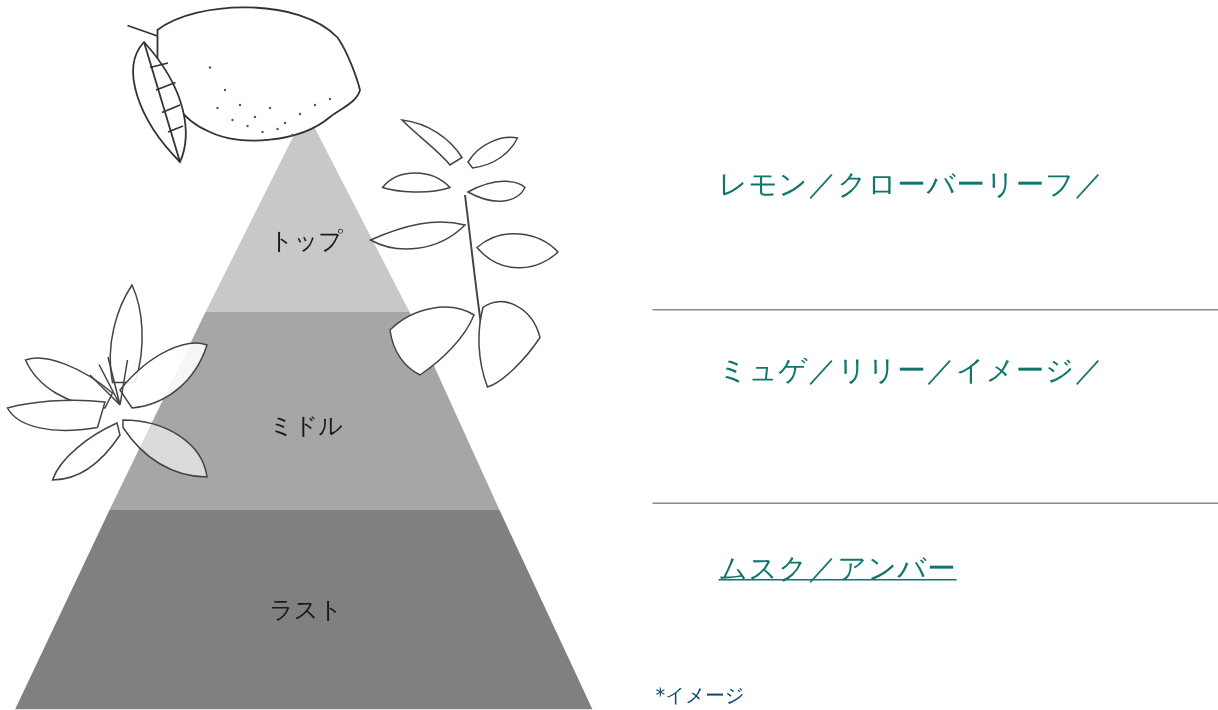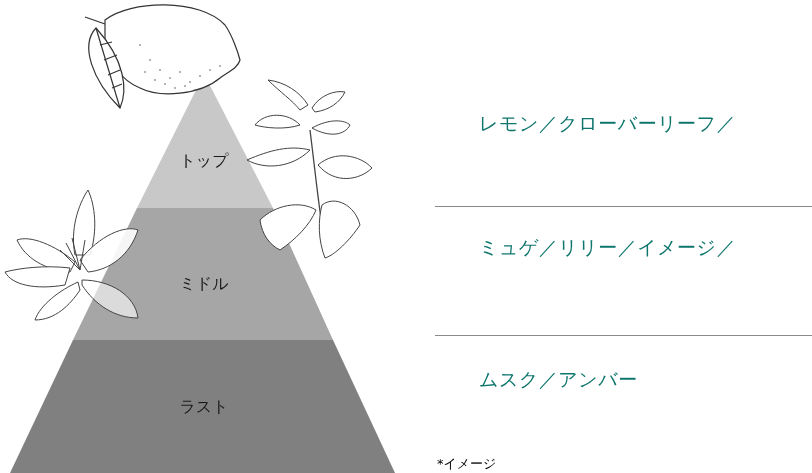--- a/index.html
+++ b/index.html
@@ -1,20 +1,20 @@
 <!DOCTYPE html>
 <html><head>
 <meta charset="utf-8">
 <style>
   html,body{margin:0;padding:0;background:#ffffff;}
   body{width:812px;height:473px;position:relative;overflow:hidden;font-family:"DejaVu Sans","Liberation Sans",sans-serif;color:#222;}
   #pyramid{position:absolute;left:0;top:0;width:420px;height:473px;}
   .notes{position:absolute;left:435px;font-size:19px;line-height:38px;color:#0f766e;letter-spacing:0.5px;margin-left:44px;}
   .divider{position:absolute;left:435px;width:377px;height:0;border-top:1.5px solid #8a8a8a;}
-  .footnote{position:absolute;left:437px;top:455px;font-size:13px;color:#000000;}
+  .footnote{position:absolute;left:437px;top:455px;font-size:13px;color:#0c4a6e;}
 </style>
 </head>
 <body>
 
 <svg id="pyramid" viewBox="0 0 420 473" width="420" height="473">
 
   <polygon points="204,74 137,208 273,208" fill="#c8c8c8"></polygon>
   <polygon points="137,208 273,208 333,340 73,340" fill="#a6a6a6"></polygon>
   <polygon points="73,340 333,340 395,473 10,473" fill="#808080"></polygon>
 
@@ -73,17 +73,17 @@
 <div class="notes" style="top:104px;">
   <div>レモン／クローバーリーフ／</div>
 </div>
 <div class="divider" style="top:206px;"></div>
 
 <div class="notes" style="top:228px;">
   <div>ミュゲ／リリー／イメージ／</div>
 </div>
 <div class="divider" style="top:335px;"></div>
 
-<div class="notes" style="top:360px;">
+<div class="notes" style="top:360px;text-decoration:underline;">
   <div>ムスク／アンバー</div>
 </div>
 
 <div class="footnote">*イメージ</div>
 
 </body></html>

